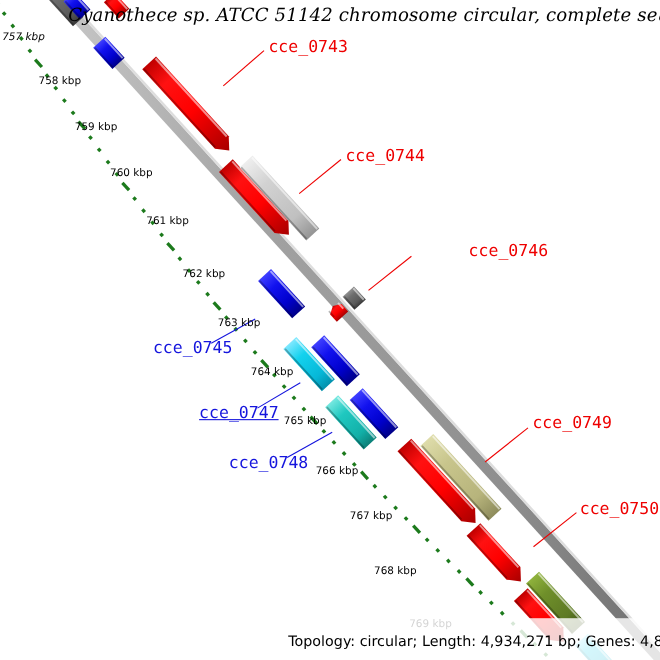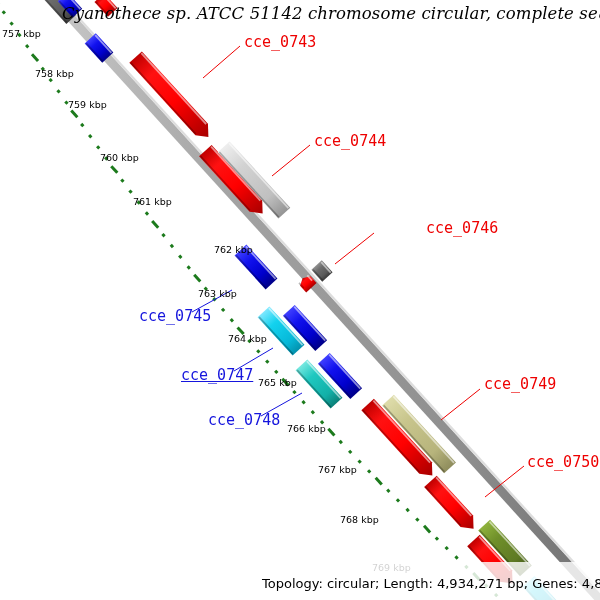--- a/index.html
+++ b/index.html
@@ -294,26 +294,26 @@
         <line x1="374" y1="233" x2="335" y2="264" stroke="#ee0000" stroke-width="1"></line>
         <line x1="480" y1="389" x2="441" y2="420" stroke="#ee0000" stroke-width="1"></line>
         <line x1="524" y1="466" x2="485" y2="497" stroke="#ee0000" stroke-width="1"></line>
         <line x1="192" y1="312" x2="232" y2="290" stroke="#1515dd" stroke-width="1"></line>
         <line x1="234" y1="371" x2="273" y2="348" stroke="#1515dd" stroke-width="1"></line>
         <line x1="261" y1="416" x2="302" y2="393" stroke="#1515dd" stroke-width="1"></line>
       </g>
   </svg>
 
   <div id="tick-labels">
-      <div class="tick-label" style="left: 2px; top: 28px;">757 kbp</div>
+      <div class="tick-label" style="left: 2px; top: 28px; font-style: italic;">757 kbp</div>
       <div class="tick-label" style="left: 35px; top: 68px;">758 kbp</div>
-      <div class="tick-label" style="left: 68px; top: 99px;">759 kbp</div>
+      <div class="tick-label" style="left: 68px; top: 110px;">759 kbp</div>
       <div class="tick-label" style="left: 100px; top: 152px;">760 kbp</div>
       <div class="tick-label" style="left: 133px; top: 196px;">761 kbp</div>
-      <div class="tick-label" style="left: 166px; top: 244px; margin-left: 48px;">762 kbp</div>
+      <div class="tick-label" style="left: 166px; top: 244px;">762 kbp</div>
       <div class="tick-label" style="left: 198px; top: 288px;">763 kbp</div>
       <div class="tick-label" style="left: 228px; top: 333px;">764 kbp</div>
       <div class="tick-label" style="left: 258px; top: 377px;">765 kbp</div>
       <div class="tick-label" style="left: 287px; top: 423px;">766 kbp</div>
       <div class="tick-label" style="left: 318px; top: 464px;">767 kbp</div>
       <div class="tick-label" style="left: 340px; top: 514px;">768 kbp</div>
       <div class="tick-label" style="left: 372px; top: 562px;">769 kbp</div>
     </div>
 
   <div id="gene-labels">

